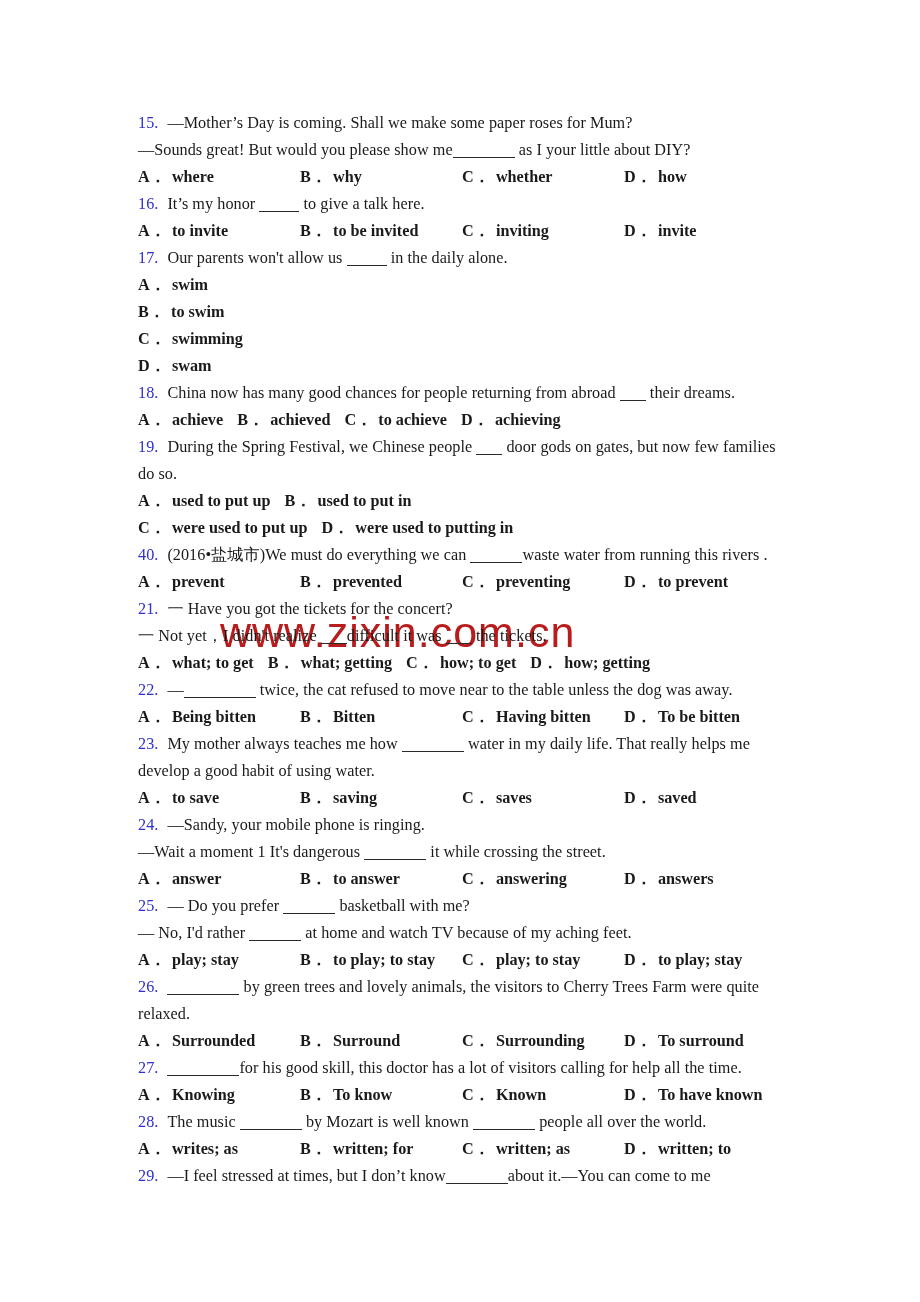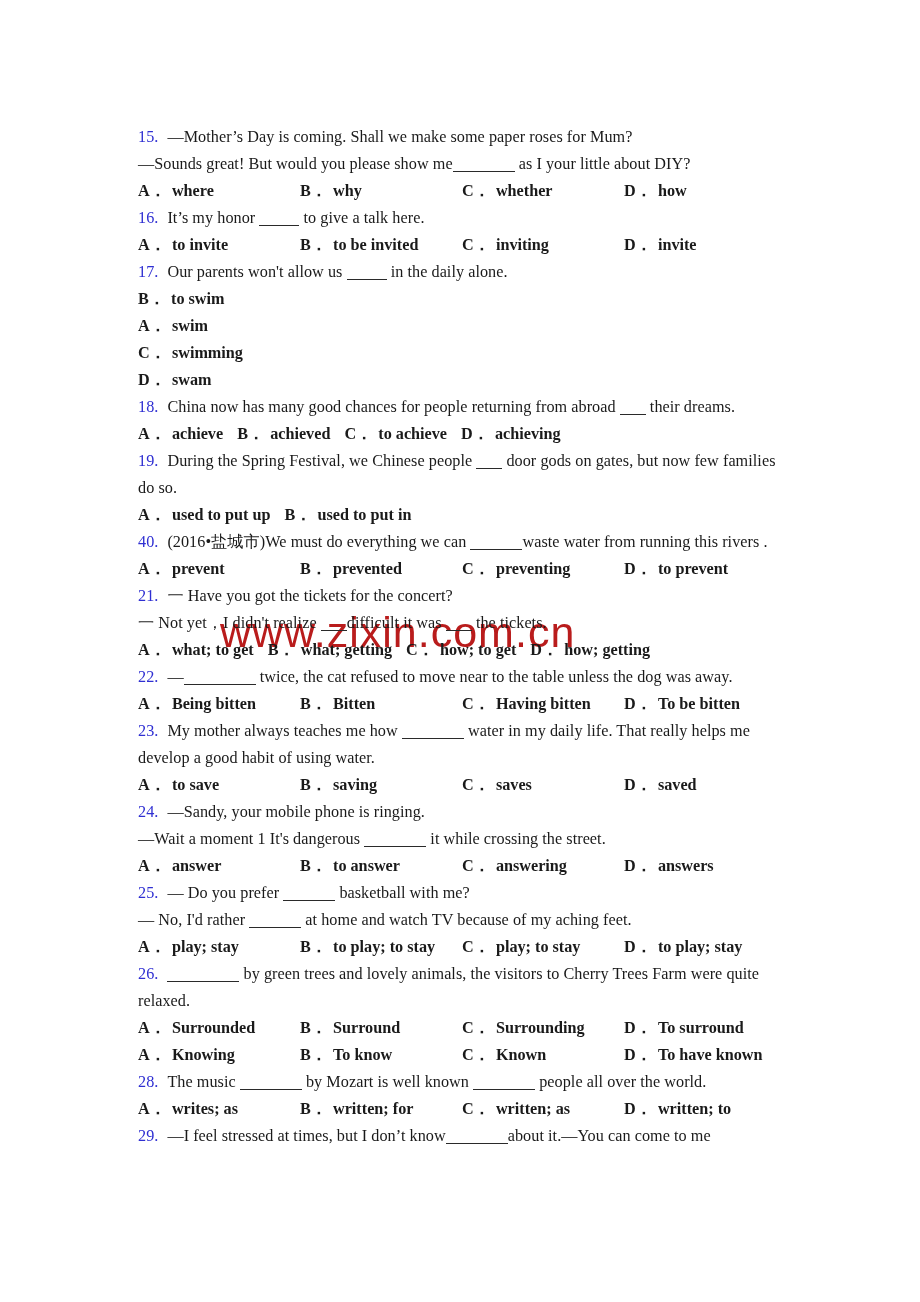--- a/index.html
+++ b/index.html
@@ -18,21 +18,21 @@
   .page {
     position: absolute;
     left: 0; top: 0;
     width: 920px;
     height: 1302px;
     background: #fff;
   }
   .content {
     position: absolute;
     left: 138px;
-    top: 124px;
+    top: 110px;
     width: 648px;
   }
   .watermark {
     position: absolute;
     left: 220px;
     top: 608px;
     width: 470px;
     font-family: "Liberation Sans", "DejaVu Sans", sans-serif;
     font-size: 43px;
     letter-spacing: 1px;
@@ -114,39 +114,42 @@
     <div class="q">
       <div class="line"><span class="num">16.</span><span class="num-gap"></span><span>It’s my honor</span> <span class="blank b-sm"></span> <span>to give a talk here.</span></div>
       <div class="opts cols4">
         <span class="op"><span class="opt-letter">A．</span><span class="opt-sep"></span><span>to invite</span></span><span class="op"><span class="opt-letter">B．</span><span class="opt-sep"></span><span>to be invited</span></span><span class="op"><span class="opt-letter">C．</span><span class="opt-sep"></span><span>inviting</span></span><span class="op"><span class="opt-letter">D．</span><span class="opt-sep"></span><span>invite</span></span>
       </div>
     </div>
 
     <div class="q">
       <div class="line"><span class="num">17.</span><span class="num-gap"></span><span>Our parents won't allow us</span> <span class="blank b-sm"></span> <span>in the daily alone.</span></div>
       <div class="opts stacked">
+        <span class="op"><span class="opt-letter">A．</span><span class="opt-sep"></span><span>swim</span></span>
         <span class="op"><span class="opt-letter">B．</span><span class="opt-sep"></span><span>to swim</span></span>
-        <span class="op"><span class="opt-letter">A．</span><span class="opt-sep"></span><span>swim</span></span>
         <span class="op"><span class="opt-letter">C．</span><span class="opt-sep"></span><span>swimming</span></span>
         <span class="op"><span class="opt-letter">D．</span><span class="opt-sep"></span><span>swam</span></span>
       </div>
     </div>
 
     <div class="q">
       <div class="line"><span class="num">18.</span><span class="num-gap"></span><span>China now has many good chances for people returning from abroad</span> <span class="blank b-xs"></span> <span>their dreams.</span></div>
       <div class="opts inline">
         <span class="op"><span class="opt-letter">A．</span><span class="opt-sep"></span><span>achieve</span></span><span class="op"><span class="opt-letter">B．</span><span class="opt-sep"></span><span>achieved</span></span><span class="op"><span class="opt-letter">C．</span><span class="opt-sep"></span><span>to achieve</span></span><span class="op"><span class="opt-letter">D．</span><span class="opt-sep"></span><span>achieving</span></span>
       </div>
     </div>
 
     <div class="q">
       <div class="line wrap"><span class="num">19.</span><span class="num-gap"></span><span>During the Spring Festival, we Chinese people</span> <span class="blank b-xs"></span> <span>door gods on gates, but now few families do so.</span></div>
       <div class="opts inline">
         <span class="op"><span class="opt-letter">A．</span><span class="opt-sep"></span><span>used to put up</span></span><span class="op"><span class="opt-letter">B．</span><span class="opt-sep"></span><span>used to put in</span></span>
       </div>
+      <div class="opts inline">
+        <span class="op"><span class="opt-letter">C．</span><span class="opt-sep"></span><span>were used to put up</span></span><span class="op"><span class="opt-letter">D．</span><span class="opt-sep"></span><span>were used to putting in</span></span>
+      </div>
     </div>
 
     <div class="q">
       <div class="line"><span class="num">40.</span><span class="num-gap"></span><span>(2016•盐城市)We must do everything we can</span> <span class="blank b-md"></span><span>waste water from running this rivers .</span></div>
       <div class="opts cols4">
         <span class="op"><span class="opt-letter">A．</span><span class="opt-sep"></span><span>prevent</span></span><span class="op"><span class="opt-letter">B．</span><span class="opt-sep"></span><span>prevented</span></span><span class="op"><span class="opt-letter">C．</span><span class="opt-sep"></span><span>preventing</span></span><span class="op"><span class="opt-letter">D．</span><span class="opt-sep"></span><span>to prevent</span></span>
       </div>
     </div>
 
     <div class="q">
@@ -188,20 +191,21 @@
     </div>
 
     <div class="q">
       <div class="line wrap"><span class="num">26.</span><span class="num-gap"></span><span class="blank b-xl"></span> <span>by green trees and lovely animals, the visitors to Cherry Trees Farm were quite relaxed.</span></div>
       <div class="opts cols4">
         <span class="op"><span class="opt-letter">A．</span><span class="opt-sep"></span><span>Surrounded</span></span><span class="op"><span class="opt-letter">B．</span><span class="opt-sep"></span><span>Surround</span></span><span class="op"><span class="opt-letter">C．</span><span class="opt-sep"></span><span>Surrounding</span></span><span class="op"><span class="opt-letter">D．</span><span class="opt-sep"></span><span>To surround</span></span>
       </div>
     </div>
 
     <div class="q">
+      <div class="line"><span class="num">27.</span><span class="num-gap"></span><span class="blank b-xl"></span><span>for his good skill, this doctor has a lot of visitors calling for help all the time.</span></div>
       <div class="opts cols4">
         <span class="op"><span class="opt-letter">A．</span><span class="opt-sep"></span><span>Knowing</span></span><span class="op"><span class="opt-letter">B．</span><span class="opt-sep"></span><span>To know</span></span><span class="op"><span class="opt-letter">C．</span><span class="opt-sep"></span><span>Known</span></span><span class="op"><span class="opt-letter">D．</span><span class="opt-sep"></span><span>To have known</span></span>
       </div>
     </div>
 
     <div class="q">
       <div class="line"><span class="num">28.</span><span class="num-gap"></span><span>The music</span> <span class="blank b-lg"></span> <span>by Mozart is well known</span> <span class="blank b-lg"></span> <span>people all over the world.</span></div>
       <div class="opts cols4">
         <span class="op"><span class="opt-letter">A．</span><span class="opt-sep"></span><span>writes; as</span></span><span class="op"><span class="opt-letter">B．</span><span class="opt-sep"></span><span>written; for</span></span><span class="op"><span class="opt-letter">C．</span><span class="opt-sep"></span><span>written; as</span></span><span class="op"><span class="opt-letter">D．</span><span class="opt-sep"></span><span>written; to</span></span>
       </div>

